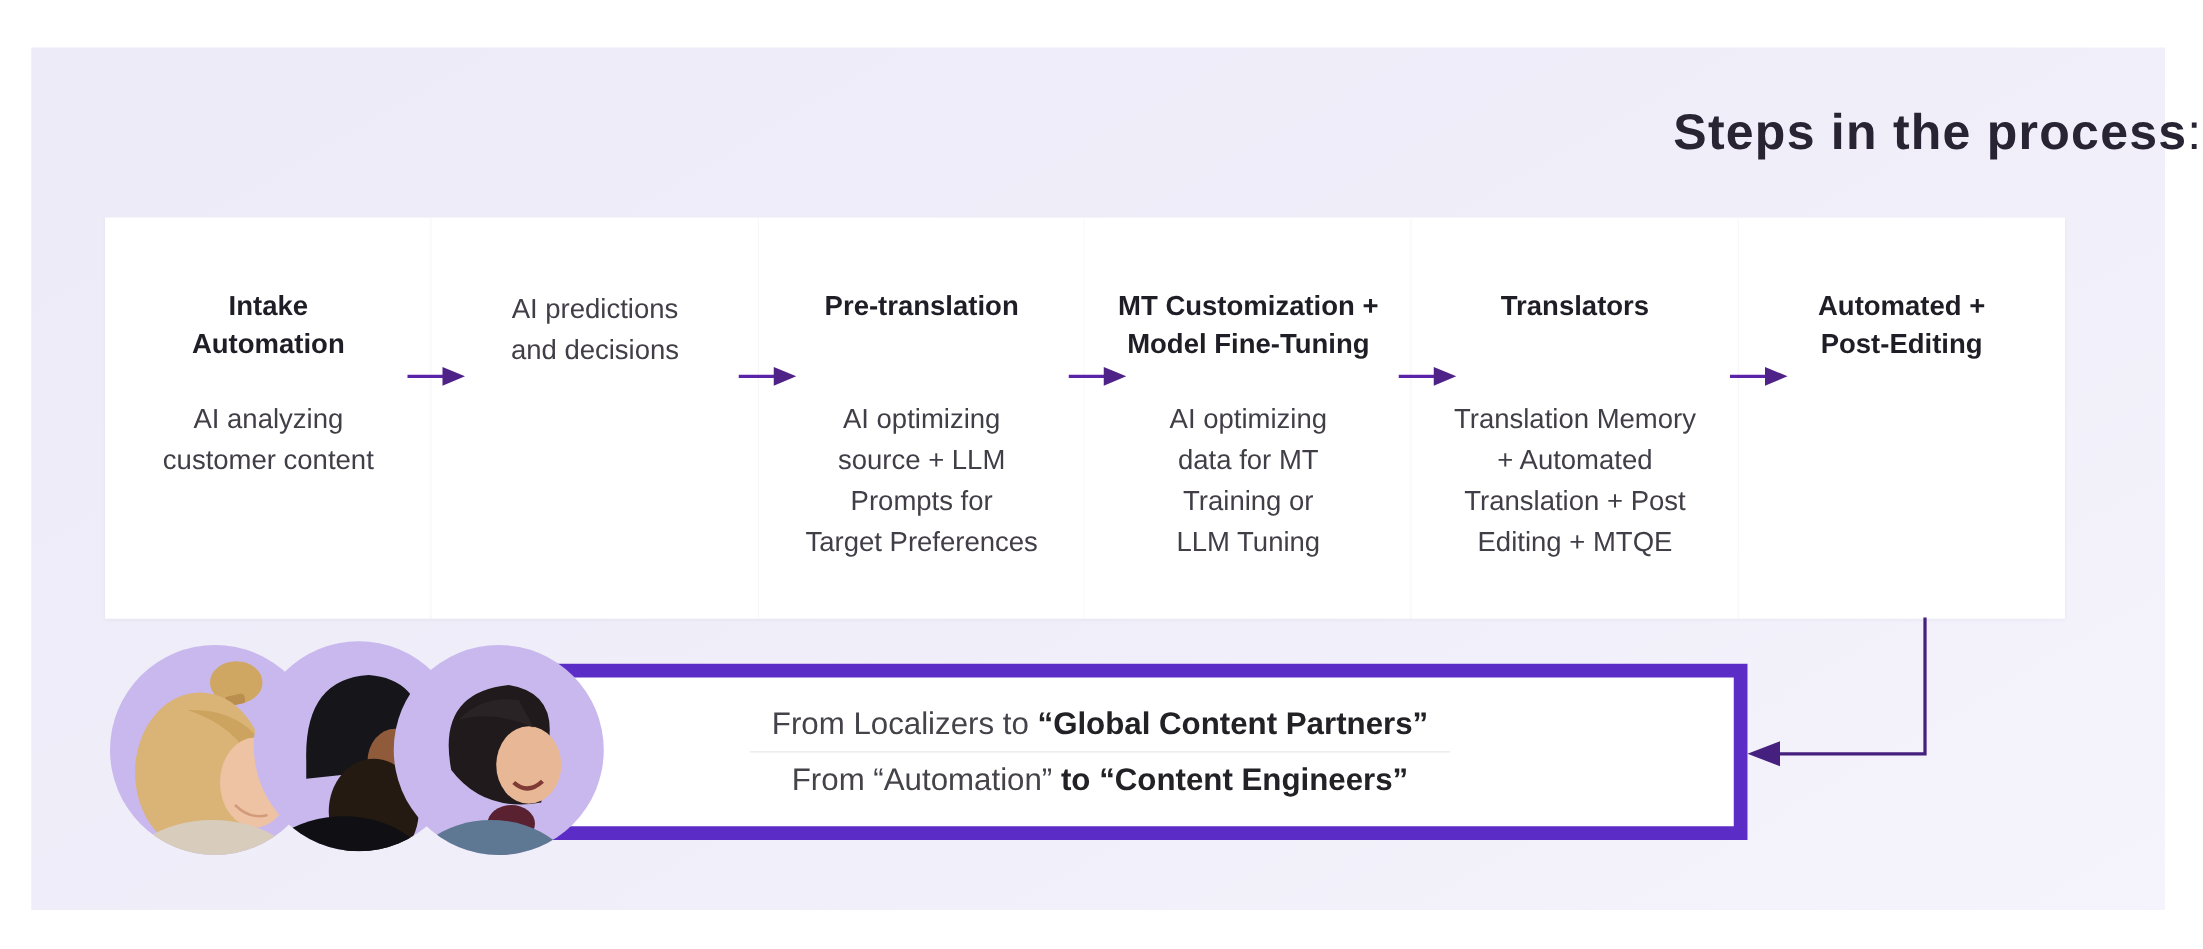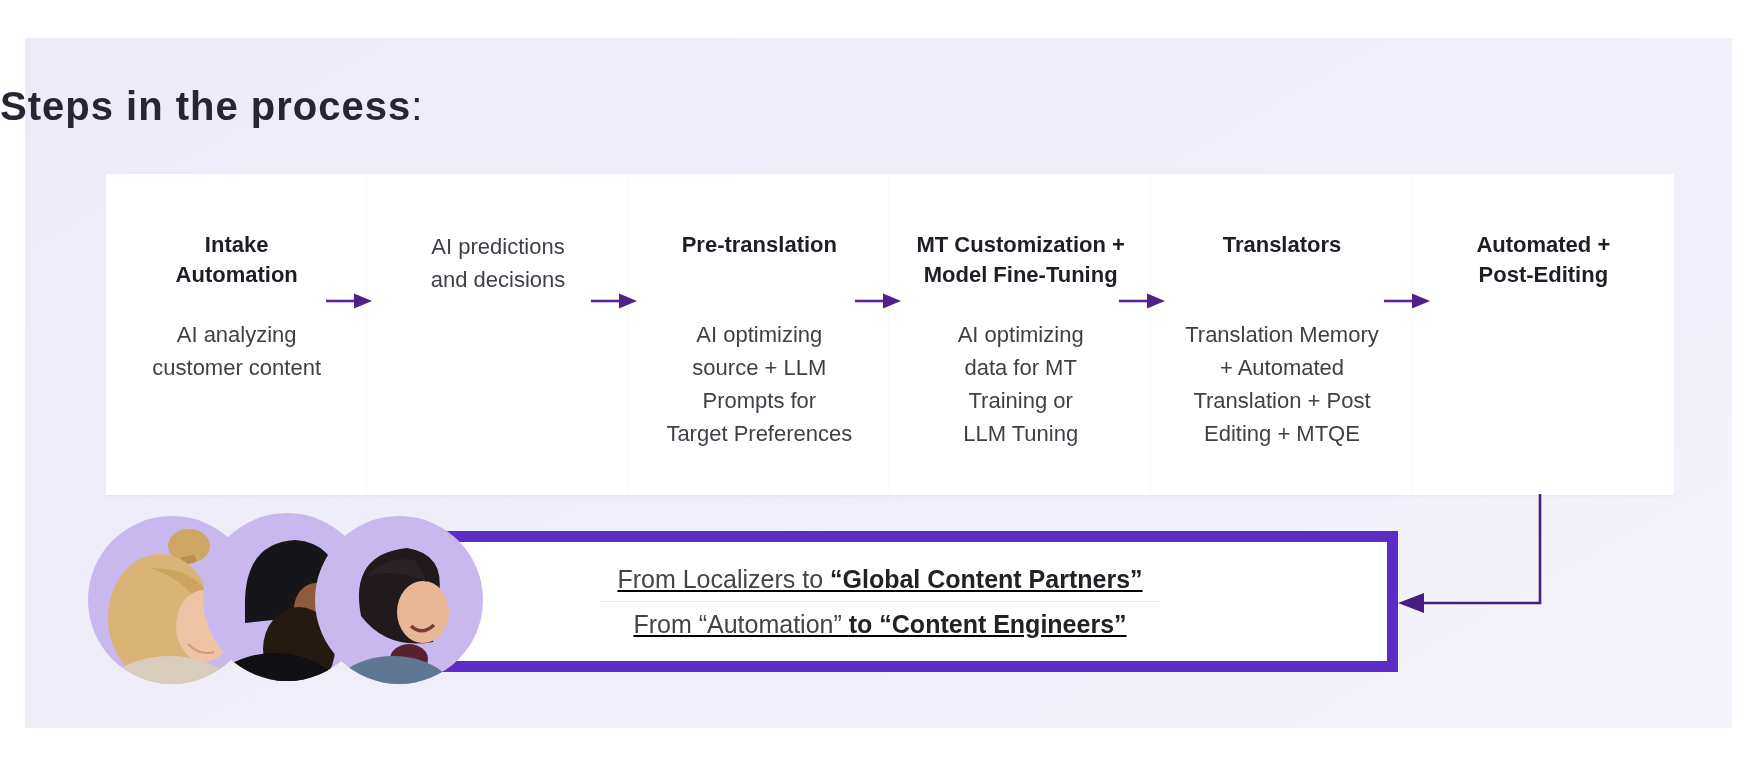--- a/index.html
+++ b/index.html
@@ -5,27 +5,27 @@
   html,body{margin:0;padding:0;}
   body{
     width:1762px;height:759px;position:relative;overflow:hidden;
     background:#ffffff;font-family:"Liberation Sans", sans-serif;
   }
   .panel{
     position:absolute;left:25px;top:38px;width:1707px;height:690px;
     background:linear-gradient(150deg,#edebf7 0%,#f0eef9 55%,#f5f4fc 100%);
   }
   .main-title{
-    position:absolute;left:0;top:84px;width:1762px;text-align:left;
+    position:absolute;left:0;top:84px;width:1762px;text-align:right;
     font-size:40px;color:#292433;letter-spacing:1px;
   }
   .main-title .bold{font-weight:bold;}
   .main-title .colon{font-weight:normal;}
   .cards{
-    position:absolute;left:106px;top:174px;width:1568px;height:321px;
+    position:absolute;left:84px;top:174px;width:1568px;height:321px;
     display:flex;
   }
   .card{
     flex:1;background:#ffffff;text-align:center;
     padding:56px 16px 0 16px;box-sizing:border-box;
     box-shadow:0 1px 3px rgba(40,30,80,0.05);
   }
   .card-title{
     font-weight:bold;font-size:22px;line-height:30px;color:#1f1e26;
     min-height:62px;margin-bottom:26px;white-space:pre-wrap;
@@ -37,21 +37,21 @@
     text-decoration-style:wavy;
     text-decoration-color:#e0392e;
     text-decoration-thickness:2px;
     text-underline-offset:5px;
   }
   .flow-arrow{position:absolute;top:292px;width:48px;height:18px;}
   .banner{
     position:absolute;left:440px;top:531px;width:958px;height:141px;
     border:11px solid #5c2dc6;background:#ffffff;box-sizing:border-box;
     display:flex;flex-direction:column;justify-content:center;align-items:center;
-    padding-right:78px;z-index:2;text-decoration:underline;
+    padding-right:78px;z-index:2;
   }
   .banner-line{font-size:25px;line-height:30px;color:#454349;white-space:nowrap;}
   .banner-line .bold{font-weight:bold;color:#222126;}
   .banner-divider{width:560px;height:1px;background:#e7e7ec;margin:7px 0;}
   .connector{position:absolute;left:1392px;top:492px;z-index:2;}
   .avatar{
     position:absolute;width:168px;height:168px;border-radius:50%;
     background:#c9b8ed;overflow:hidden;
   }
   .avatar svg{display:block;width:168px;height:168px;}

